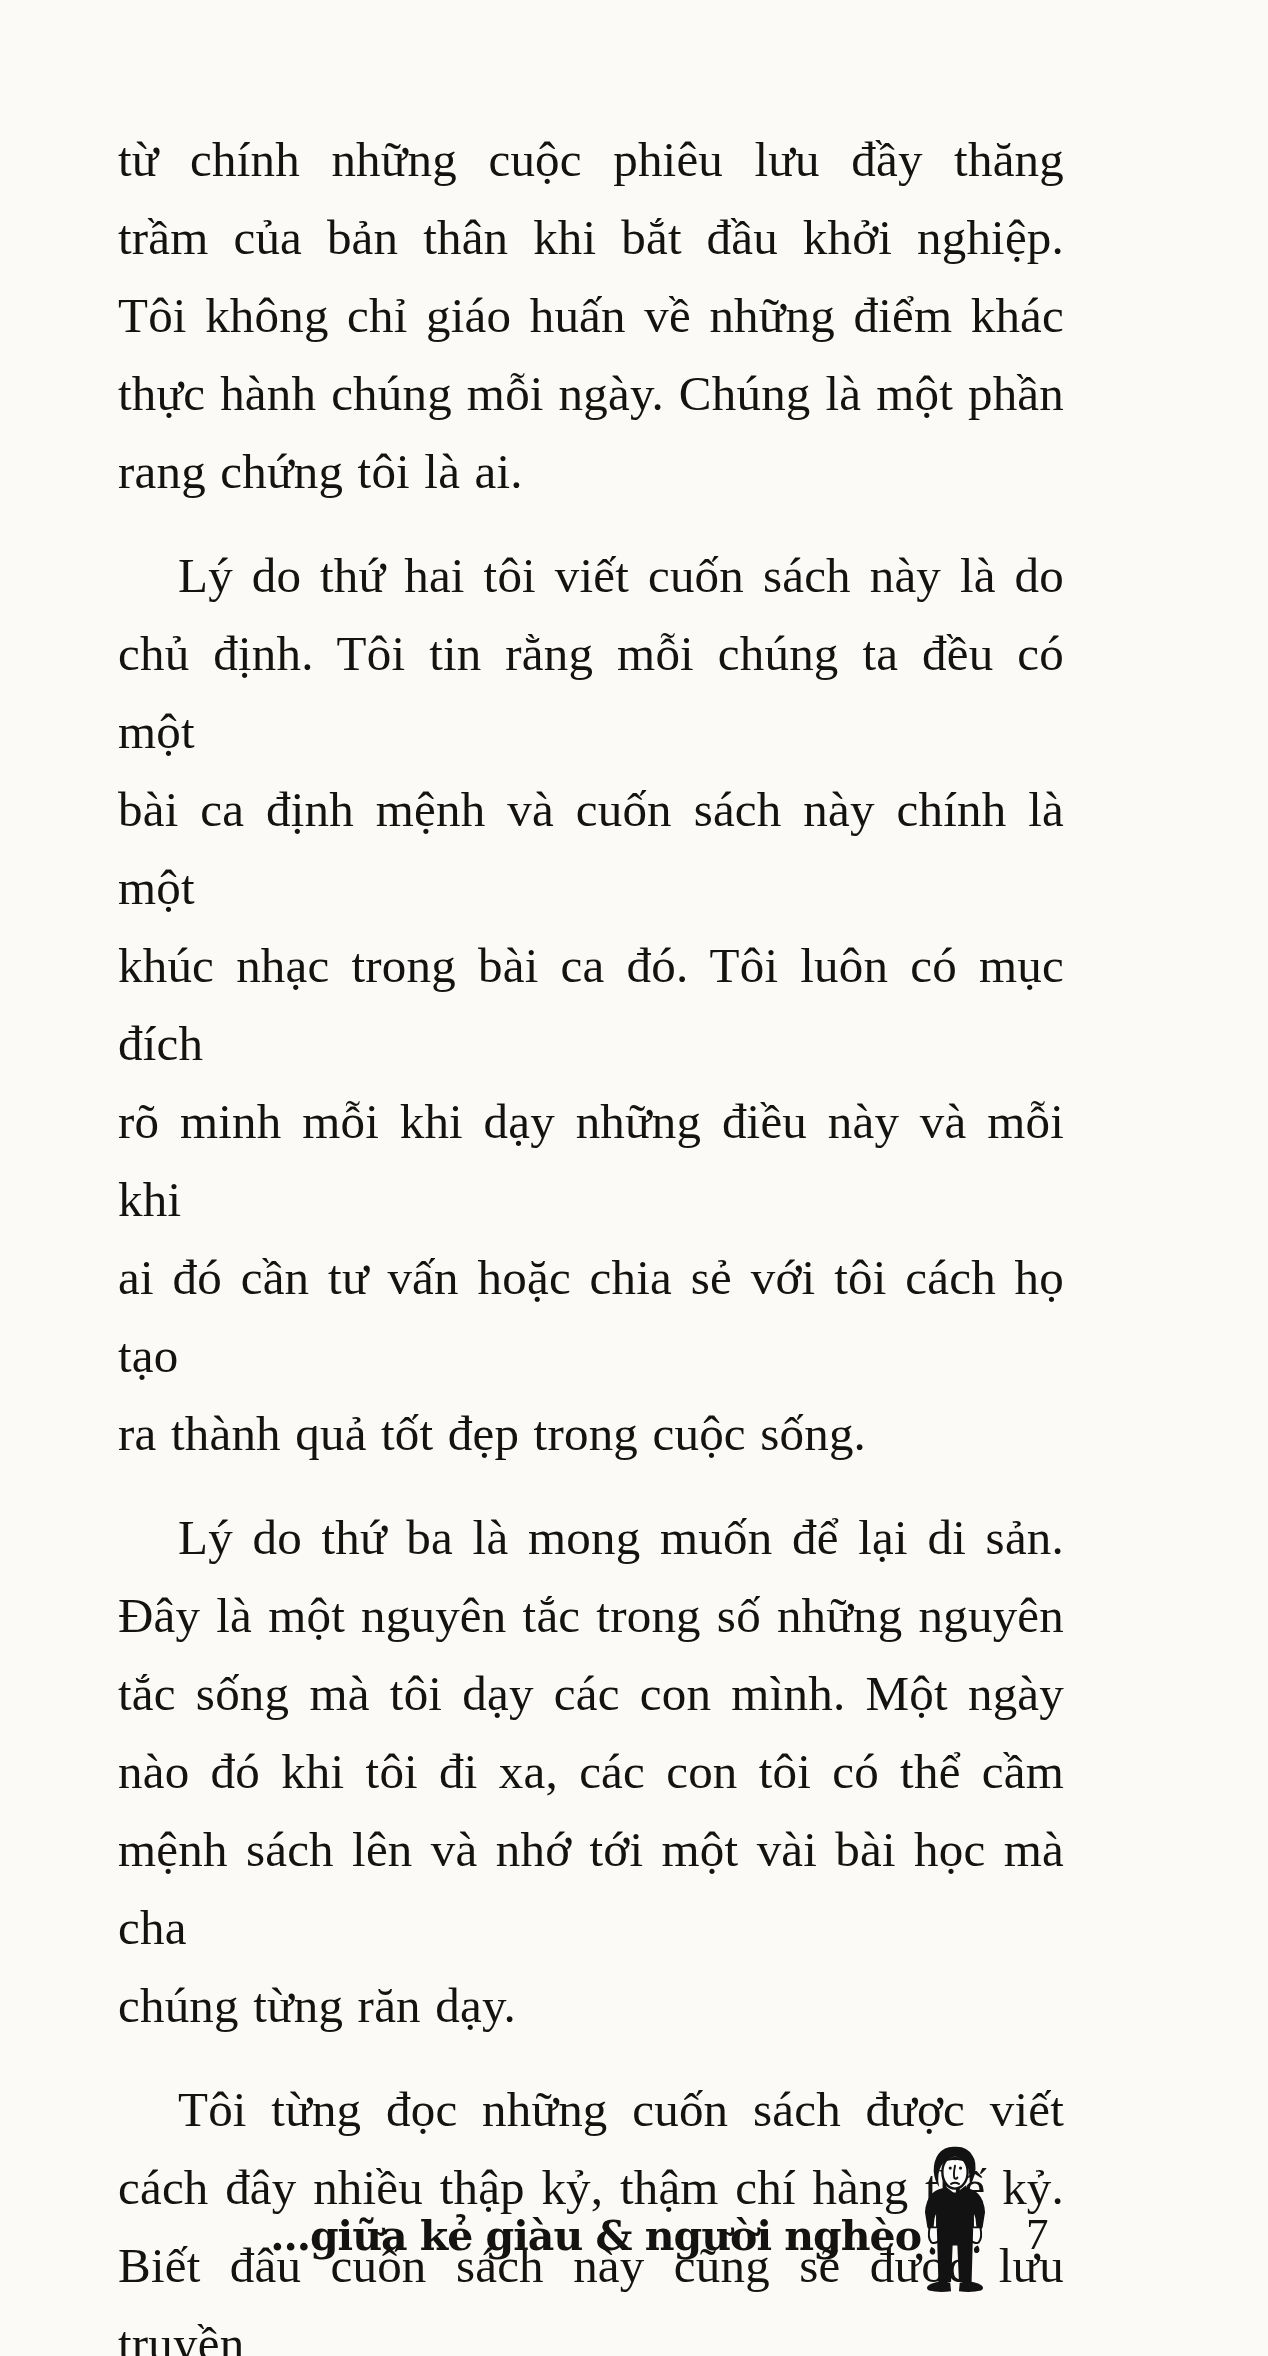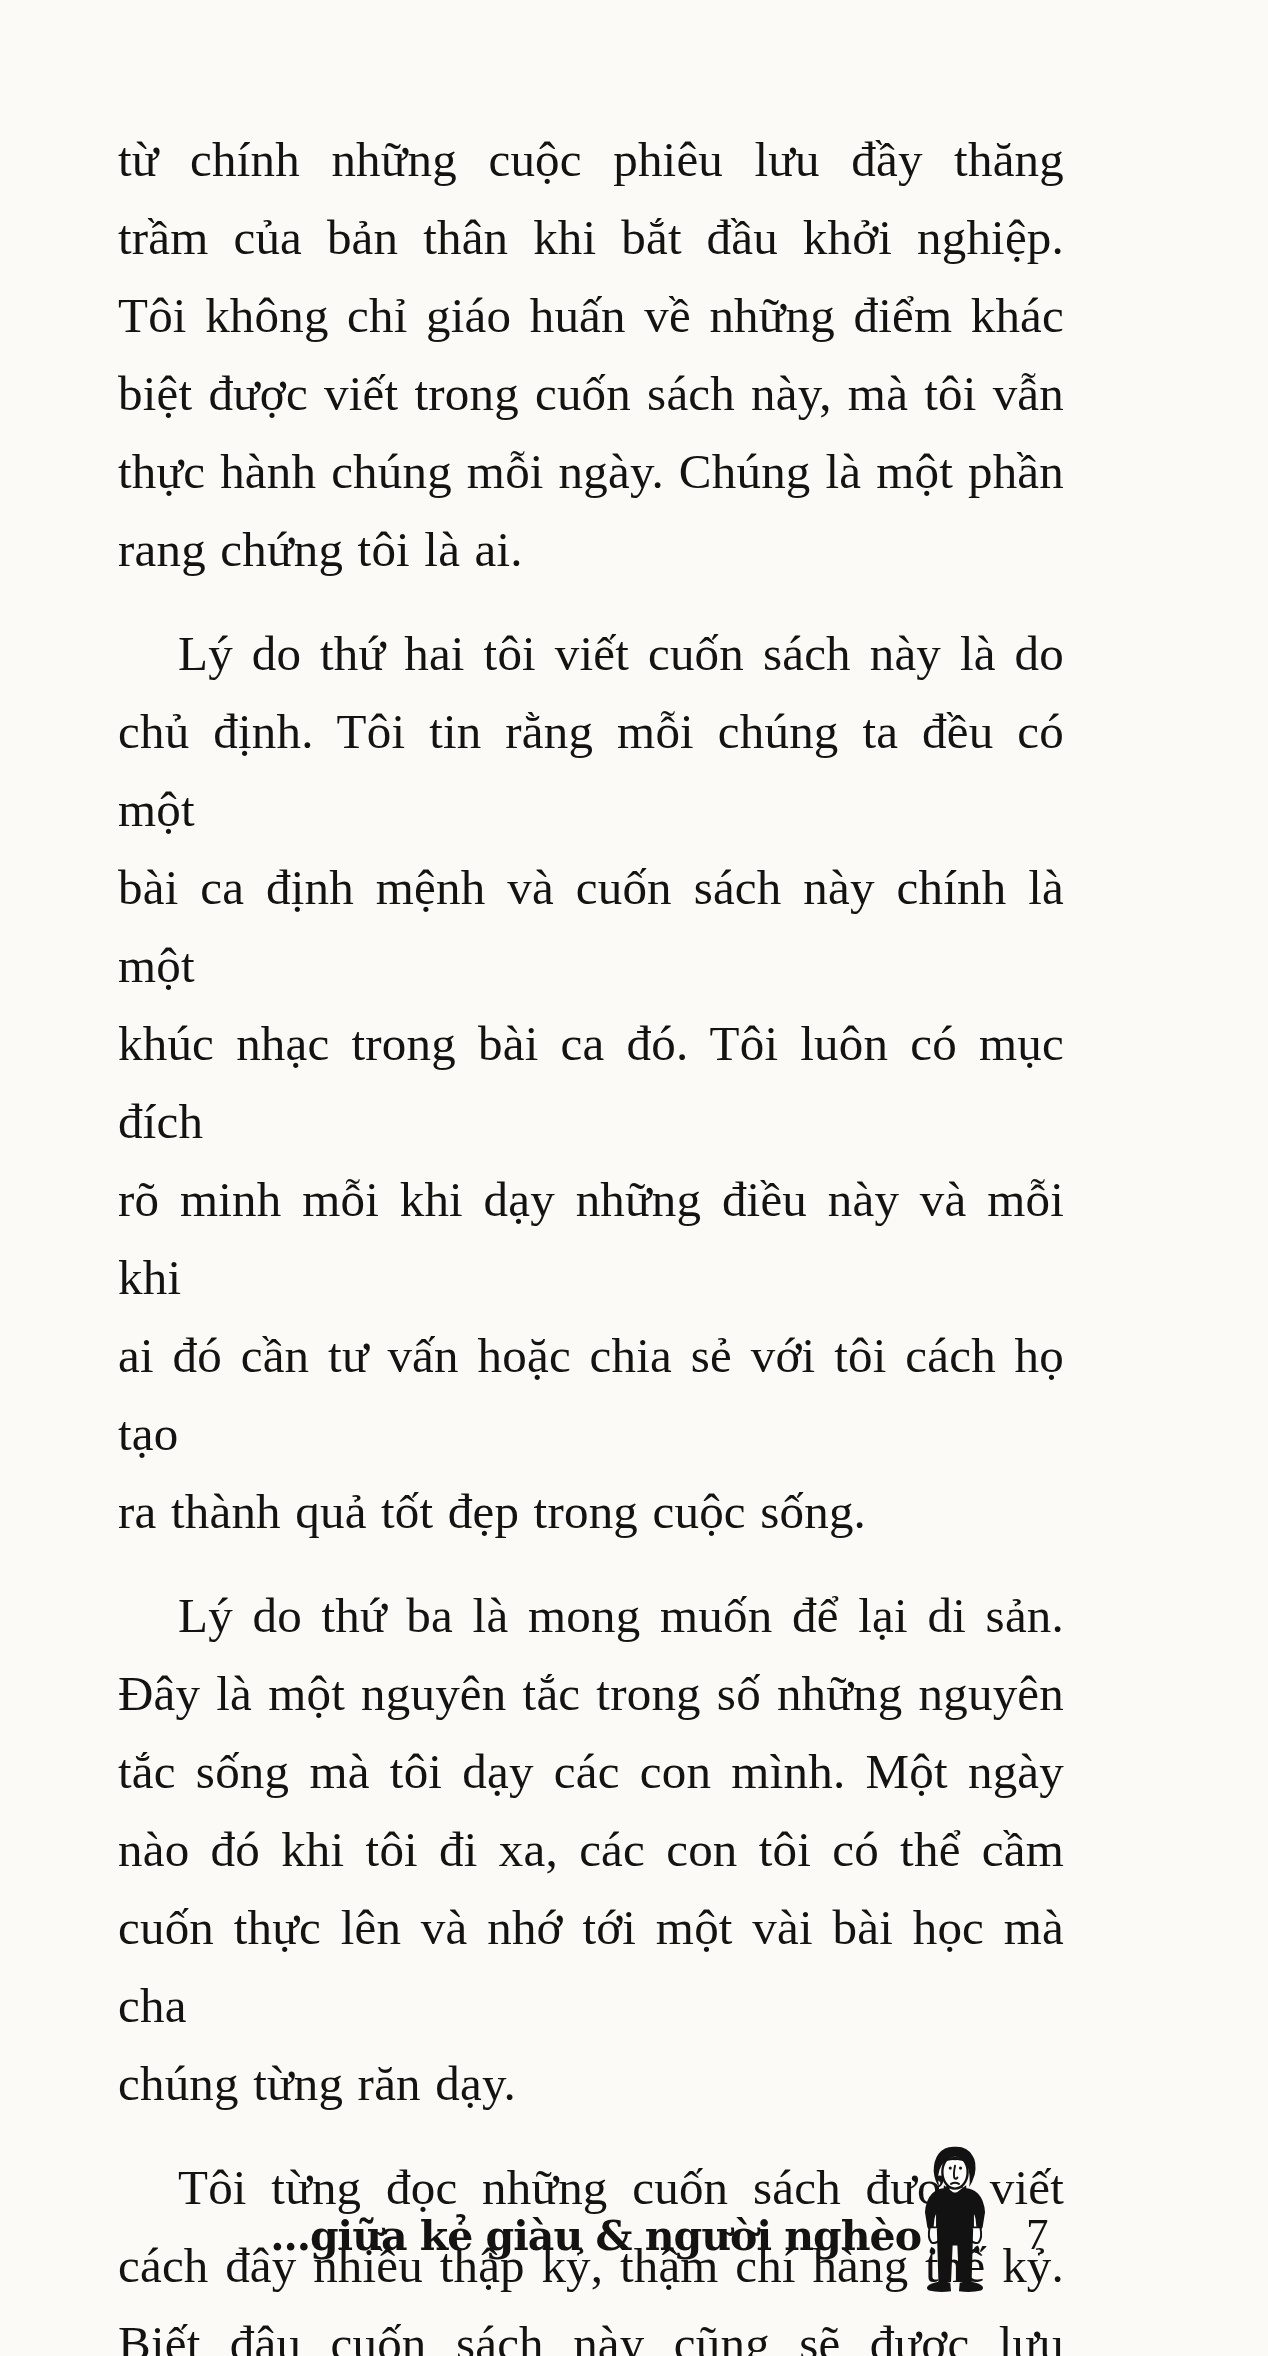--- a/index.html
+++ b/index.html
@@ -64,39 +64,38 @@
 </head>
 <body style="--bg: #fbfaf6; --ink: #141312;">
 
 <div class="page">
 
   <main class="body-text" id="body-text">
       <div class="para">
         <div class="line">từ chính những cuộc phiêu lưu đầy thăng</div>
         <div class="line">trầm của bản thân khi bắt đầu khởi nghiệp.</div>
         <div class="line">Tôi không chỉ giáo huấn về những điểm khác</div>
-        <div class="line">biệt được viết trong cuốn sách này, mà tôi vẫn</div>
         <div class="line">thực hành chúng mỗi ngày. Chúng là một phần</div>
         <div class="line last">rang chứng tôi là ai.</div>
       </div>
       <div class="para">
         <div class="line indent">Lý do thứ hai tôi viết cuốn sách này là do</div>
         <div class="line">chủ định. Tôi tin rằng mỗi chúng ta đều có một</div>
         <div class="line">bài ca định mệnh và cuốn sách này chính là một</div>
         <div class="line">khúc nhạc trong bài ca đó. Tôi luôn có mục đích</div>
         <div class="line">rõ minh mỗi khi dạy những điều này và mỗi khi</div>
         <div class="line">ai đó cần tư vấn hoặc chia sẻ với tôi cách họ tạo</div>
         <div class="line last">ra thành quả tốt đẹp trong cuộc sống.</div>
       </div>
       <div class="para">
         <div class="line indent">Lý do thứ ba là mong muốn để lại di sản.</div>
         <div class="line">Đây là một nguyên tắc trong số những nguyên</div>
         <div class="line">tắc sống mà tôi dạy các con mình. Một ngày</div>
         <div class="line">nào đó khi tôi đi xa, các con tôi có thể cầm</div>
-        <div class="line">cuốn thực lên và nhớ tới một vài bài học mà cha</div>
+        <div class="line">mệnh sách lên và nhớ tới một vài bài học mà cha</div>
         <div class="line last">chúng từng răn dạy.</div>
       </div>
       <div class="para">
         <div class="line indent">Tôi từng đọc những cuốn sách được viết</div>
         <div class="line">cách đây nhiều thập kỷ, thậm chí hàng thế kỷ.</div>
         <div class="line">Biết đâu cuốn sách này cũng sẽ được lưu truyền</div>
       </div>
     </main>
 
   <footer class="footer">

